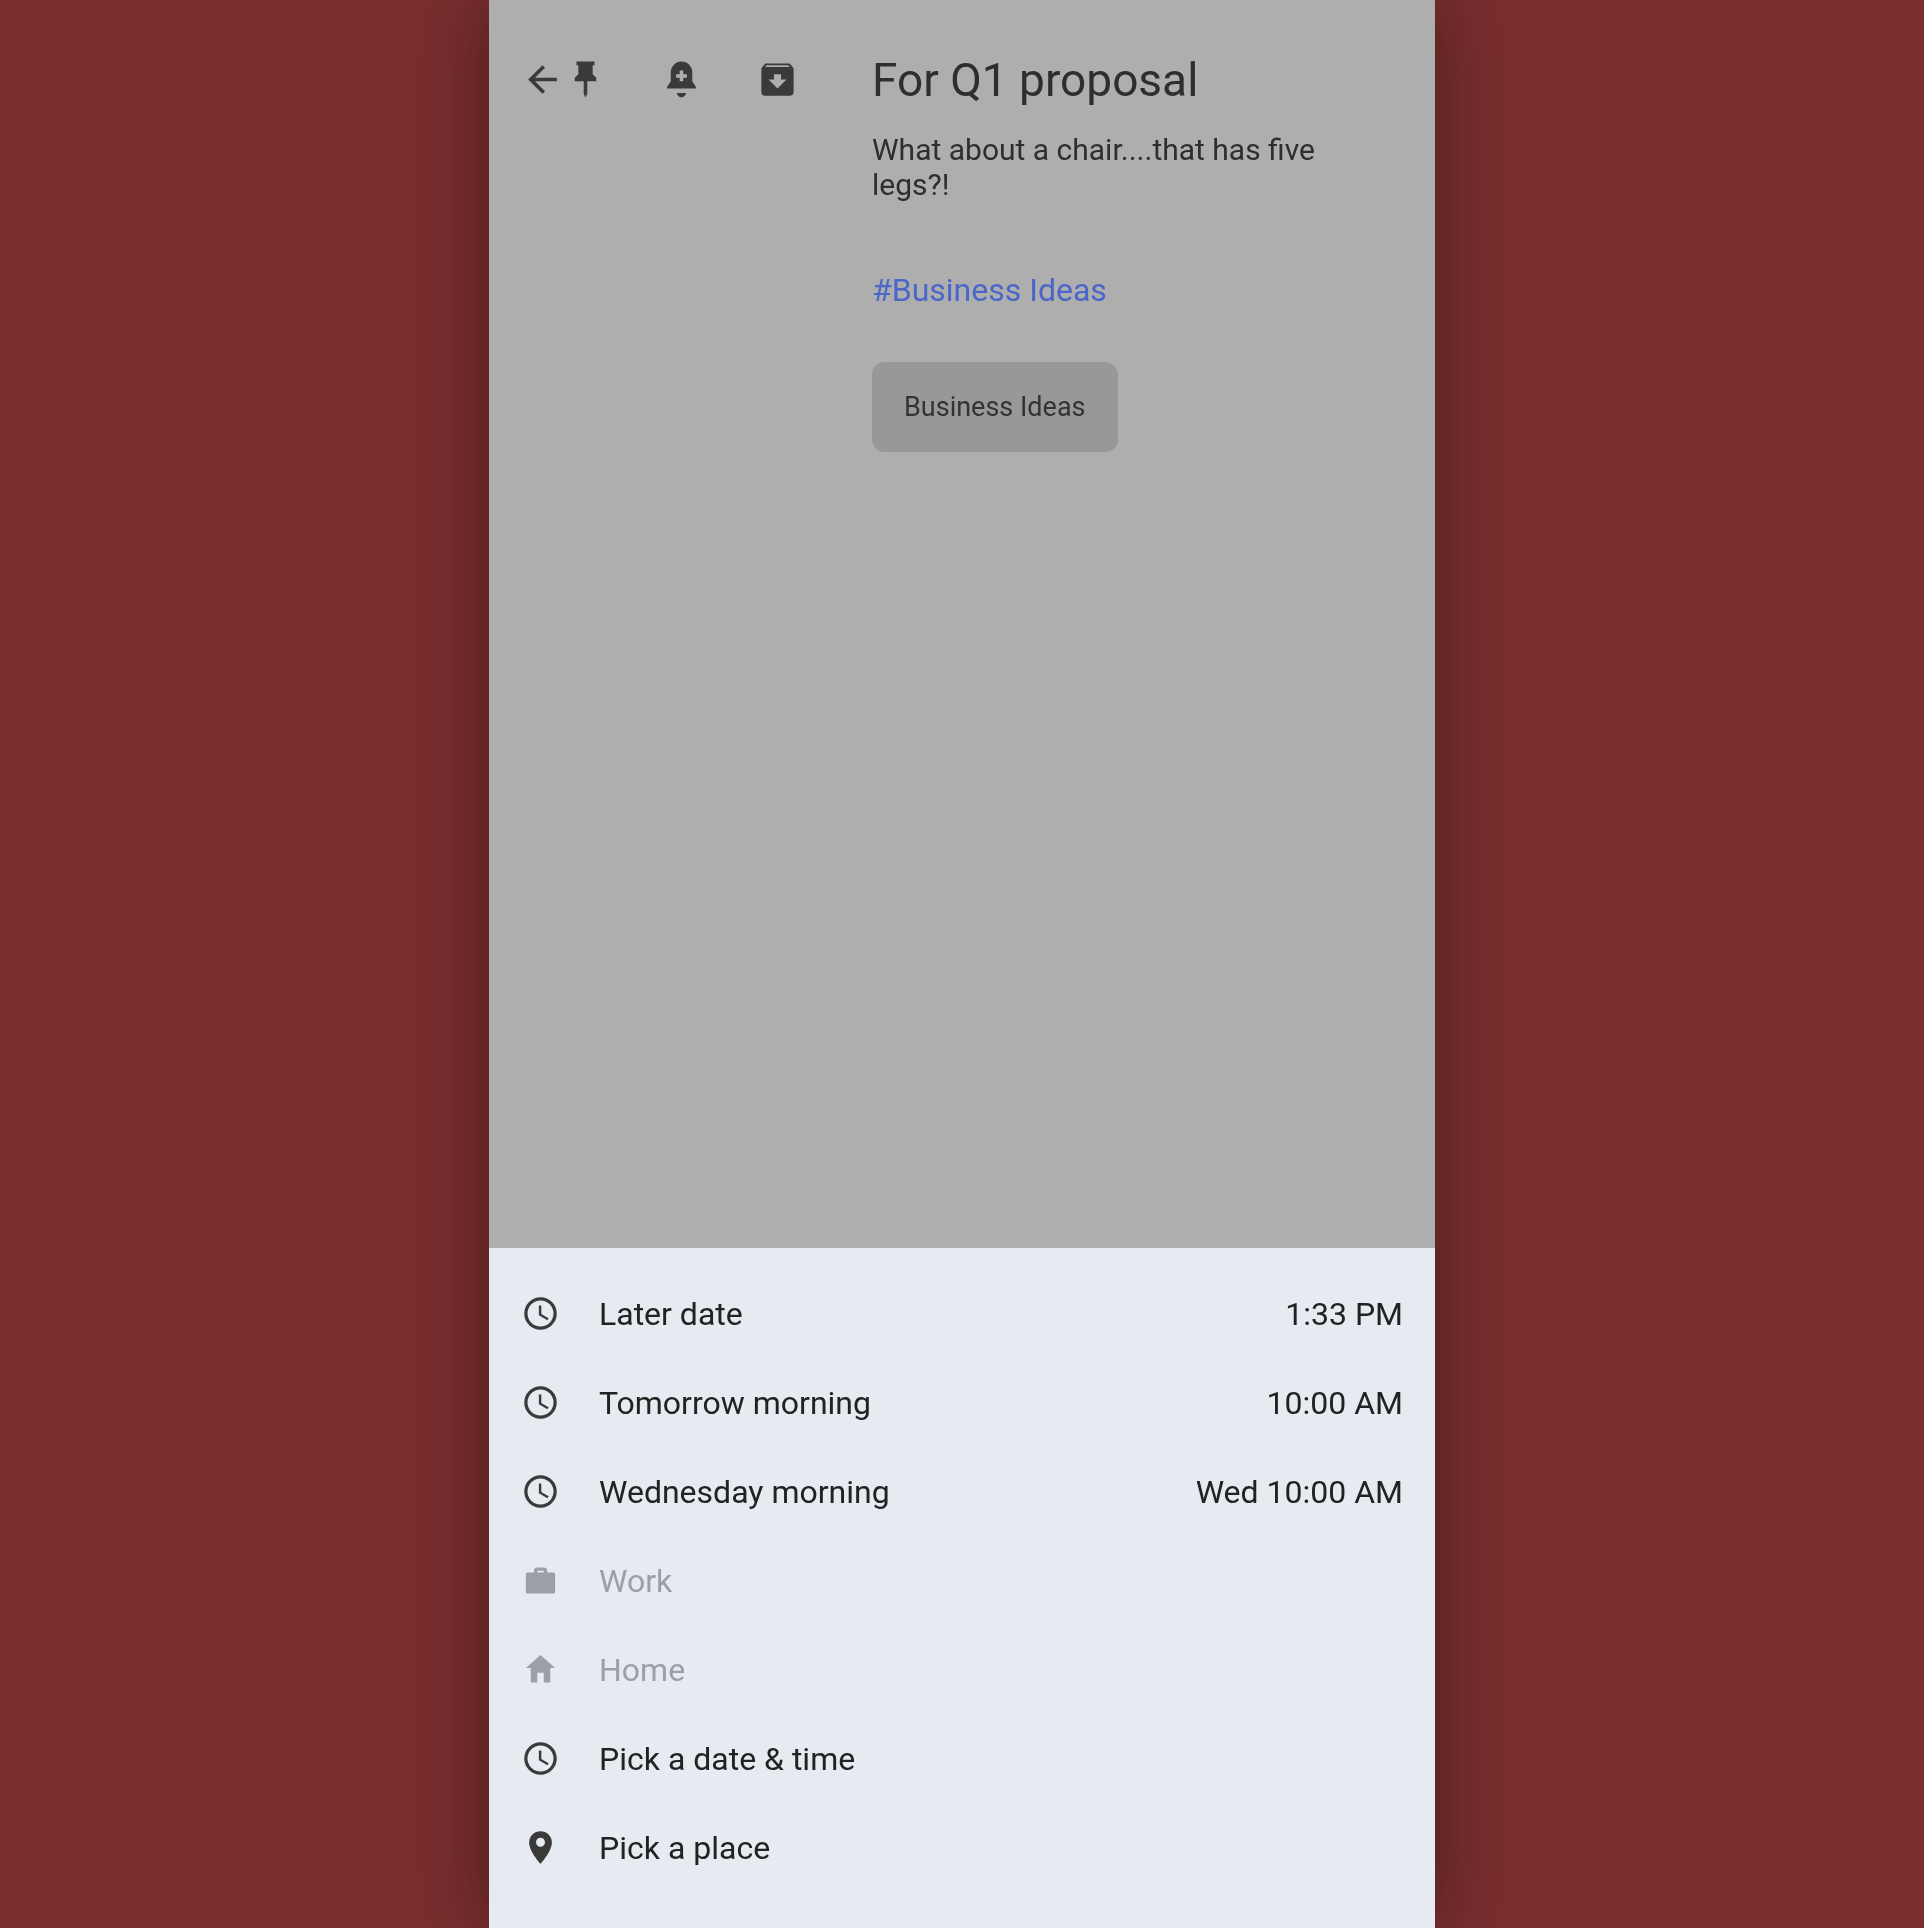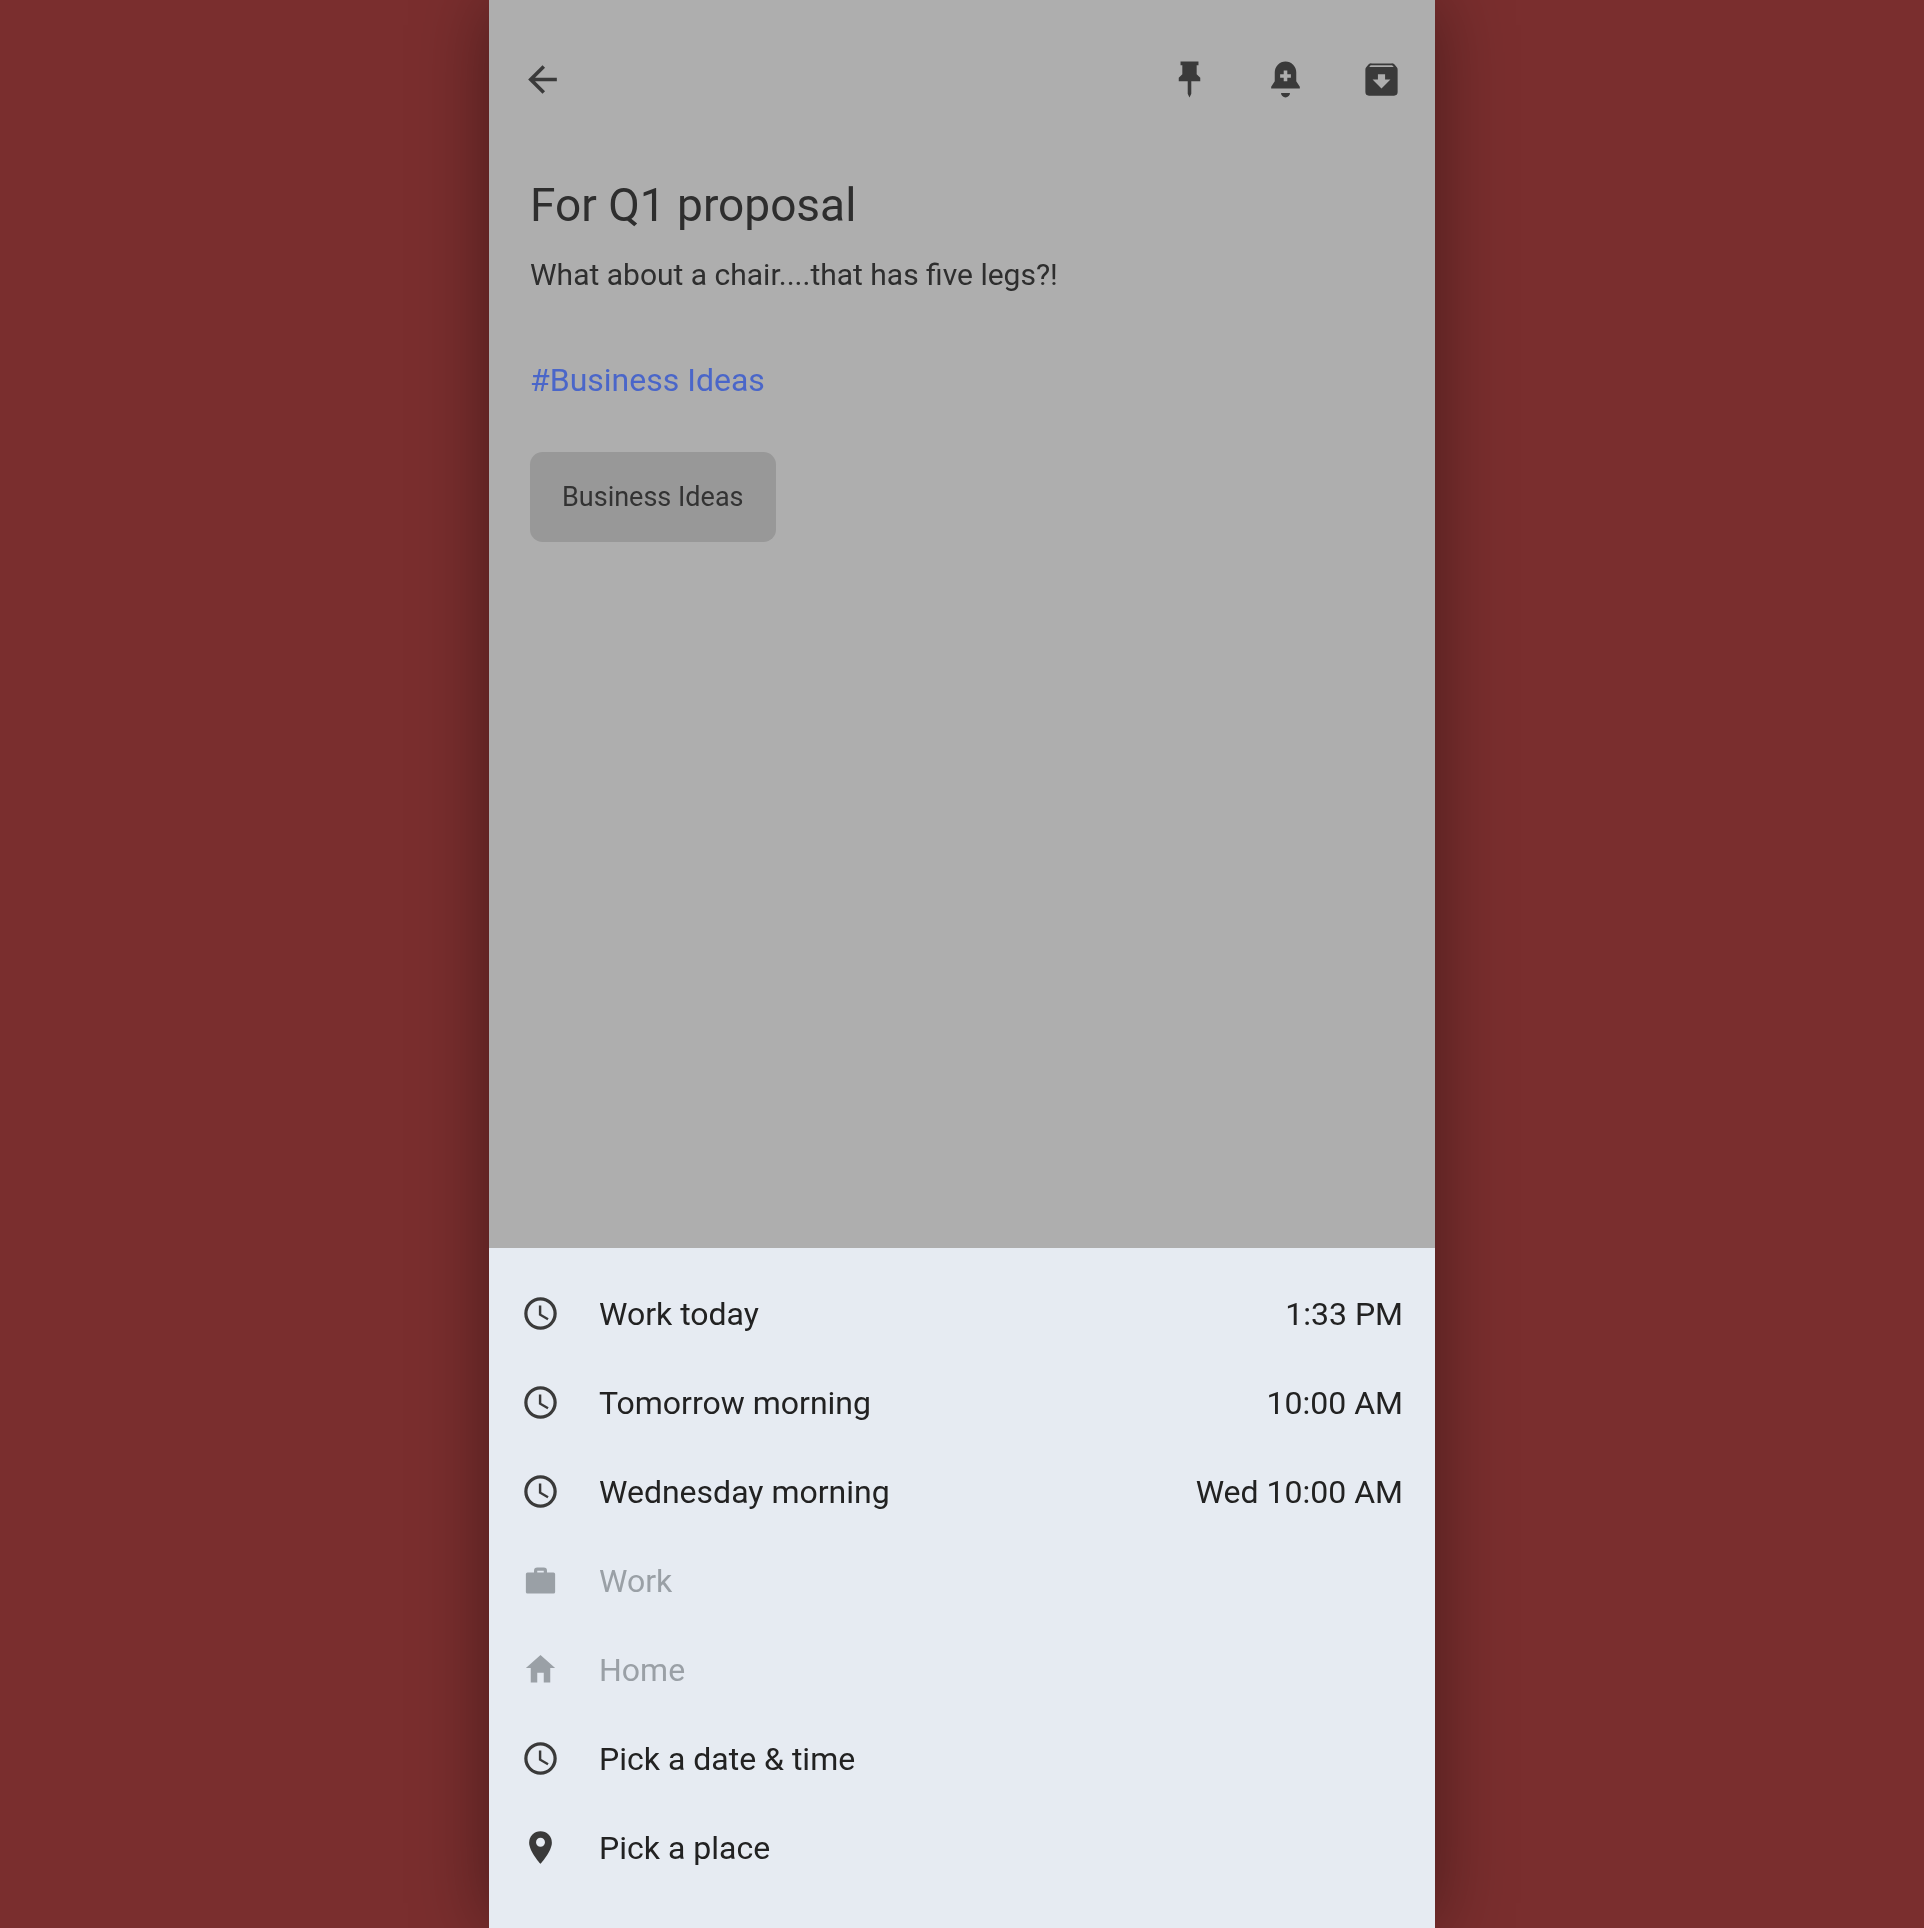--- a/index.html
+++ b/index.html
@@ -17,21 +17,20 @@
       background: #aeaeae;
       position: relative;
       box-shadow: 0 0 71px rgba(0,0,0,0.4);
       overflow: hidden;
     }
     
     .note-area {
       position: absolute;
       inset: 0;
       display: flex;
-      flex-direction: column;
     }
     .toolbar {
       display: flex;
       align-items: center;
       justify-content: space-between;
       padding: 36px 32px 0 32px;
       height: 125px;
     }
     .toolbar-left, .toolbar-right { display: flex; align-items: center; gap: 53px; }
     .toolbar svg { width: 43px; height: 43px; fill: #3a3a3a; }
@@ -126,21 +125,21 @@
     </div>
 
     <div class="sheet">
 
       <div class="sheet-row">
         <span class="icon">
           <svg viewBox="0 0 24 24">
               <path d="M12 2a10 10 0 100 20 10 10 0 000-20zm0 18a8 8 0 110-16 8 8 0 010 16zm.5-13H11v6l5.25 3.15.75-1.23-4.5-2.67z"></path>
             </svg>
         </span>
-        <span class="label">Work today</span>
+        <span class="label">Later date</span>
         <span class="trailing">1:33 PM</span>
       </div>
 
       <div class="sheet-row">
         <span class="icon">
           <svg viewBox="0 0 24 24">
               <path d="M12 2a10 10 0 100 20 10 10 0 000-20zm0 18a8 8 0 110-16 8 8 0 010 16zm.5-13H11v6l5.25 3.15.75-1.23-4.5-2.67z"></path>
             </svg>
         </span>
         <span class="label">Tomorrow morning</span>

